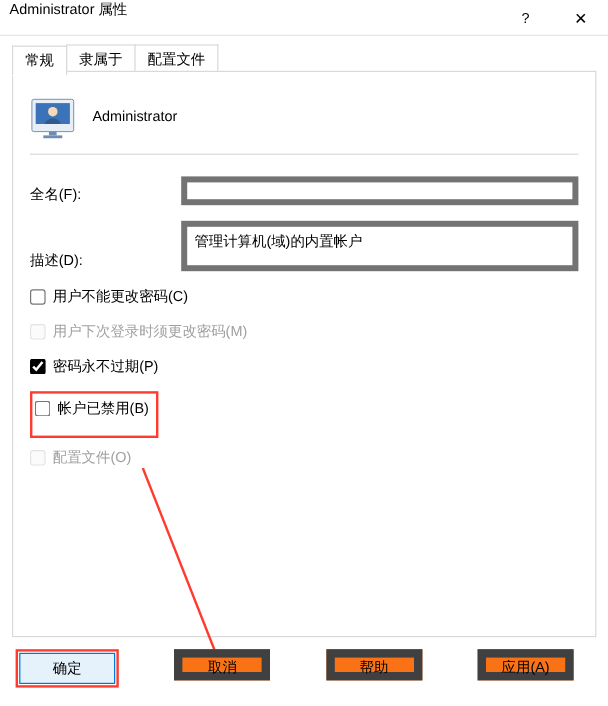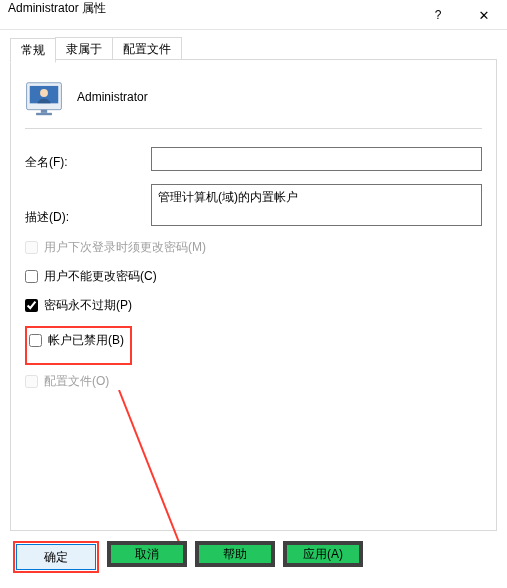--- a/index.html
+++ b/index.html
@@ -57,21 +57,21 @@
 }
 
 .content { padding: 18px 14px 10px 14px; font-size: 12px; color: #000; }
 .hdr { display: flex; align-items: center; gap: 14px; margin-bottom: 12px; }
 .user-icon { width: 38px; height: 38px; }
 .divider { border-top: 1px solid #d9d9d9; margin: 0 0 18px 0; }
 
 .row { display: flex; align-items: flex-end; margin-bottom: 13px; }
 .row .label { width: 126px; padding-top: 4px; font-size: 12px; color:#000; display:flex; align-items:center; }
 .row input[type=text], .row textarea {
-  flex: 1; border: 1px solid #737373; font-size: 12px; padding: 4px 6px;
+  flex: 1; border: 5px solid #737373; font-size: 12px; padding: 4px 6px;
   font-family: inherit; color:#000;
 }
 .row textarea { height: 42px; resize: none; }
 .row input[type=text] { height: 24px; }
 
 .checks { margin-top: 8px; }
 .chk { display: flex; align-items: center; font-size: 12px; margin-bottom: 12px; height: 17px; }
 .chk input { width: 13px; height: 13px; margin-right: 6px; accent-color: #000; }
 .chk.disabled { color: #a0a0a0; }
 .chk.disabled input { opacity: 0.6; }
@@ -79,30 +79,30 @@
 .highlight-box {
   border: 2px solid #ff3b30;
   padding: 4px 6px 2px 2px;
   display: inline-flex;
   align-items: center;
   margin-bottom: 8px;
 }
 
 .btn-row {
   position: absolute;
-  left: 0; right: 0; bottom: 6px;
+  left: 0; right: 16px; bottom: 6px;
   display: flex;
-  justify-content: flex-start;
+  justify-content: space-between;
   gap: 8px;
   padding: 0 3px;
 }
 .btn {
   width: 80px; height: 26px;
-  border: 4px solid #404040;
-  background: #22c55e;
+  border: 7px solid #404040;
+  background: #f97316;
   font-size: 12px;
   cursor: pointer;
   font-family: inherit;
   color:#000;
 }
 .btn-hl {
   border: 2px solid #ff3b30;
   padding: 1px;
   display: inline-block;
 }
@@ -153,27 +153,27 @@
       <div class="row">
         <span class="label">全名(F):</span>
         <input type="text" value="" style="">
       </div>
       <div class="row">
         <span class="label">描述(D):</span>
         <textarea style="">管理计算机(域)的内置帐户</textarea>
       </div>
 
       <div class="checks">
+        <label class="chk">
+          <input type="checkbox" style="">
+          <span>用户不能更改密码(C)</span>
+        </label>
         <label class="chk disabled">
           <input type="checkbox" disabled="" style="">
           <span>用户下次登录时须更改密码(M)</span>
-        </label>
-        <label class="chk">
-          <input type="checkbox" style="">
-          <span>用户不能更改密码(C)</span>
         </label>
         <label class="chk">
           <input type="checkbox" checked="" style="">
           <span>密码永不过期(P)</span>
         </label>
         <span class="highlight-box">
           <label class="chk" style="margin-bottom:12px">
             <input type="checkbox" style="">
             <span>帐户已禁用(B)</span>
           </label>

